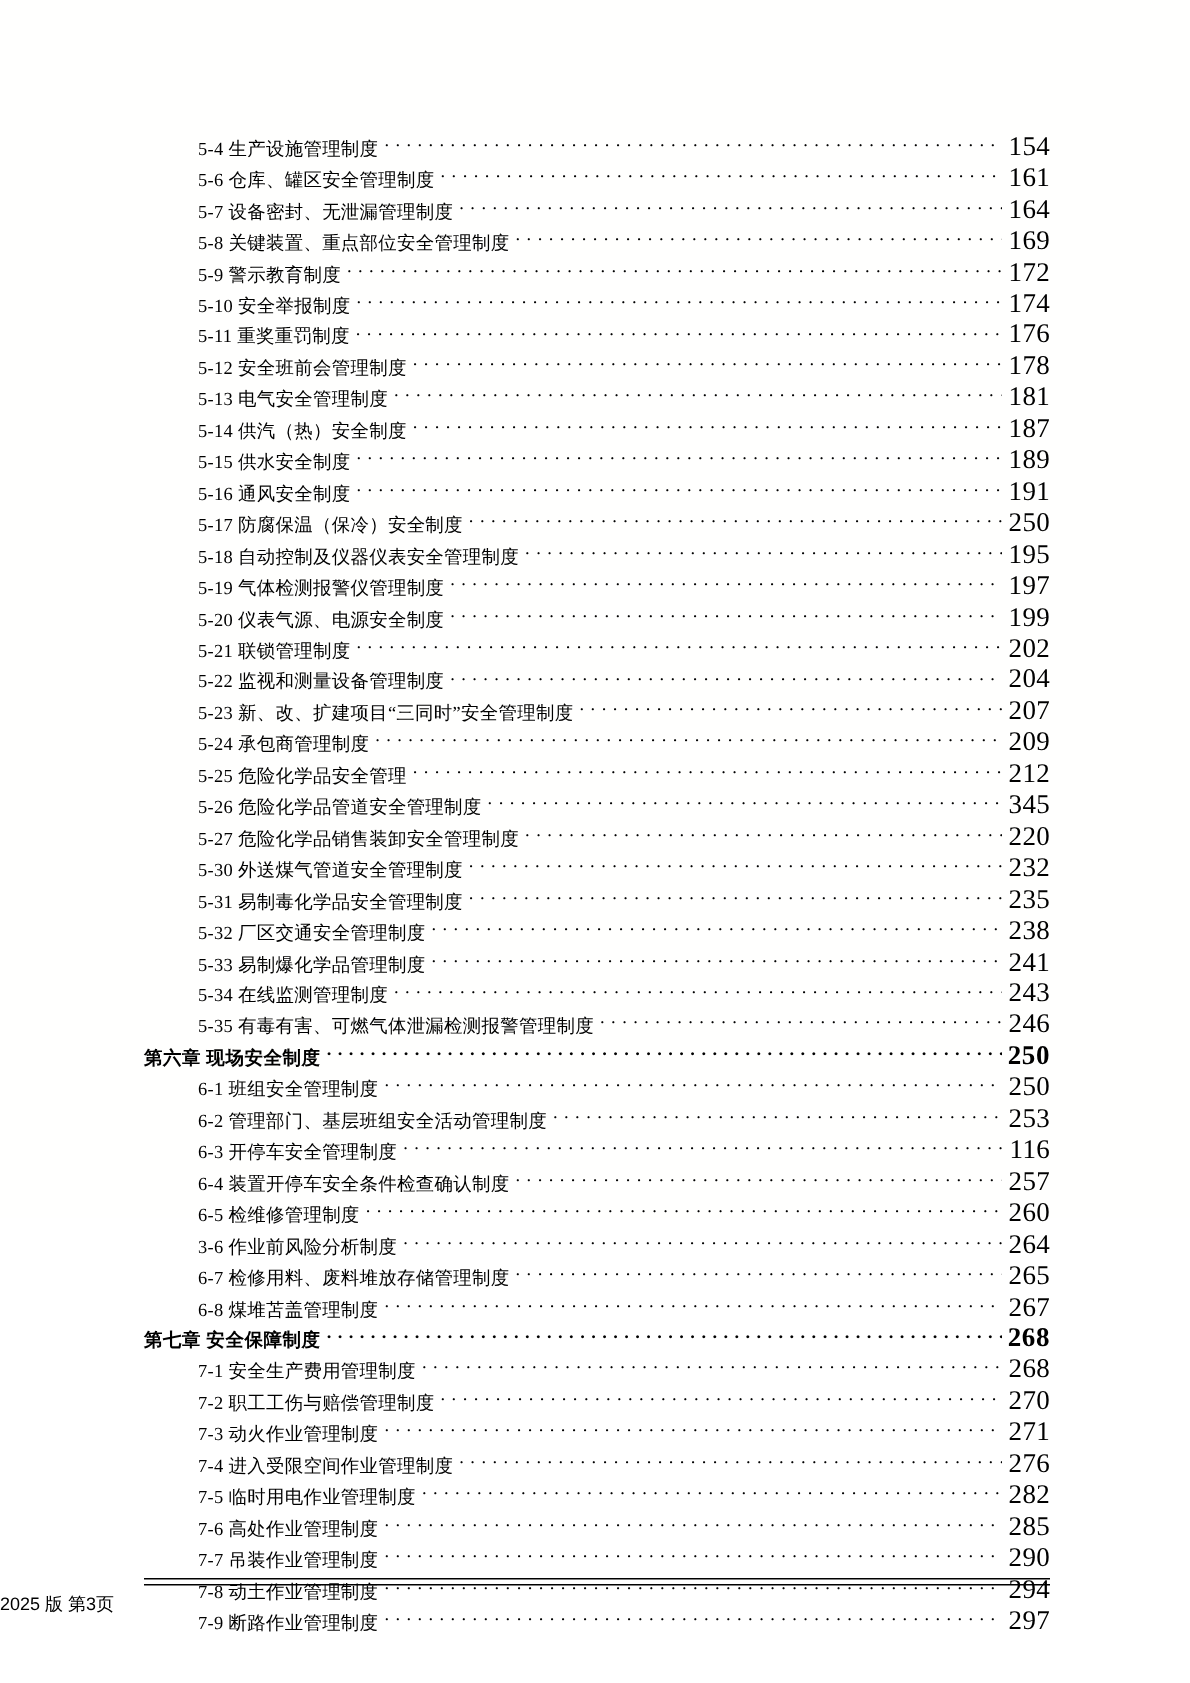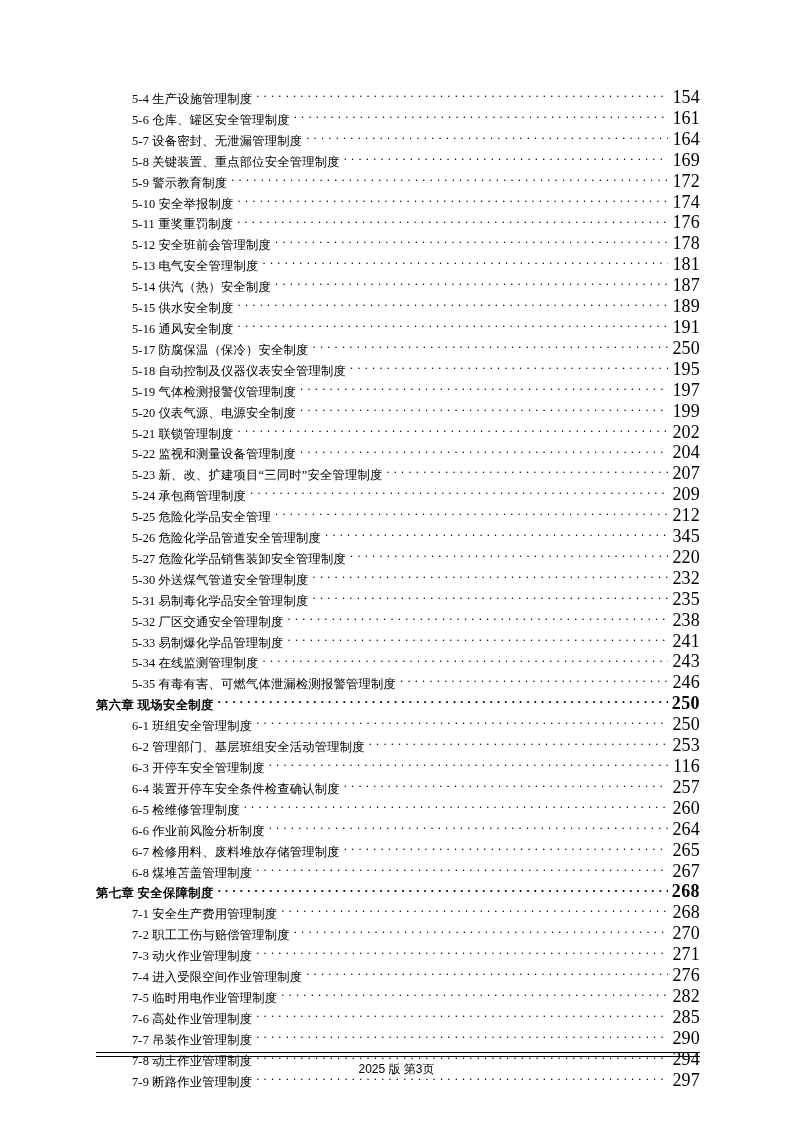--- a/index.html
+++ b/index.html
@@ -83,21 +83,21 @@
     left: 96px;
     top: 1056px;
     width: 604px;
     border-top: 0.7px solid #000;
   }
   .footer {
     position: absolute;
     left: 0;
     top: 1061px;
     width: 793px;
-    text-align: center;
+    text-align: left;
     font-size: 12px;
     font-family: "Liberation Sans", "DejaVu Sans", sans-serif;
     color: #000;
   }
 </style>
 </head>
 <body>
 
 <div class="page">
   <div class="toc" id="toc-list">
@@ -270,21 +270,21 @@
         <span class="lbl">6-4 装置开停车安全条件检查确认制度</span>
         <span class="leader"></span>
         <span class="pg">257</span>
       </div>
       <div class="toc-row level2">
         <span class="lbl">6-5 检维修管理制度</span>
         <span class="leader"></span>
         <span class="pg">260</span>
       </div>
       <div class="toc-row level2">
-        <span class="lbl">6-6 作业前风险分析制度</span>
+        <span class="lbl">3-6 作业前风险分析制度</span>
         <span class="leader"></span>
         <span class="pg">264</span>
       </div>
       <div class="toc-row level2">
         <span class="lbl">6-7 检修用料、废料堆放存储管理制度</span>
         <span class="leader"></span>
         <span class="pg">265</span>
       </div>
       <div class="toc-row level2">
         <span class="lbl">6-8 煤堆苫盖管理制度</span>

